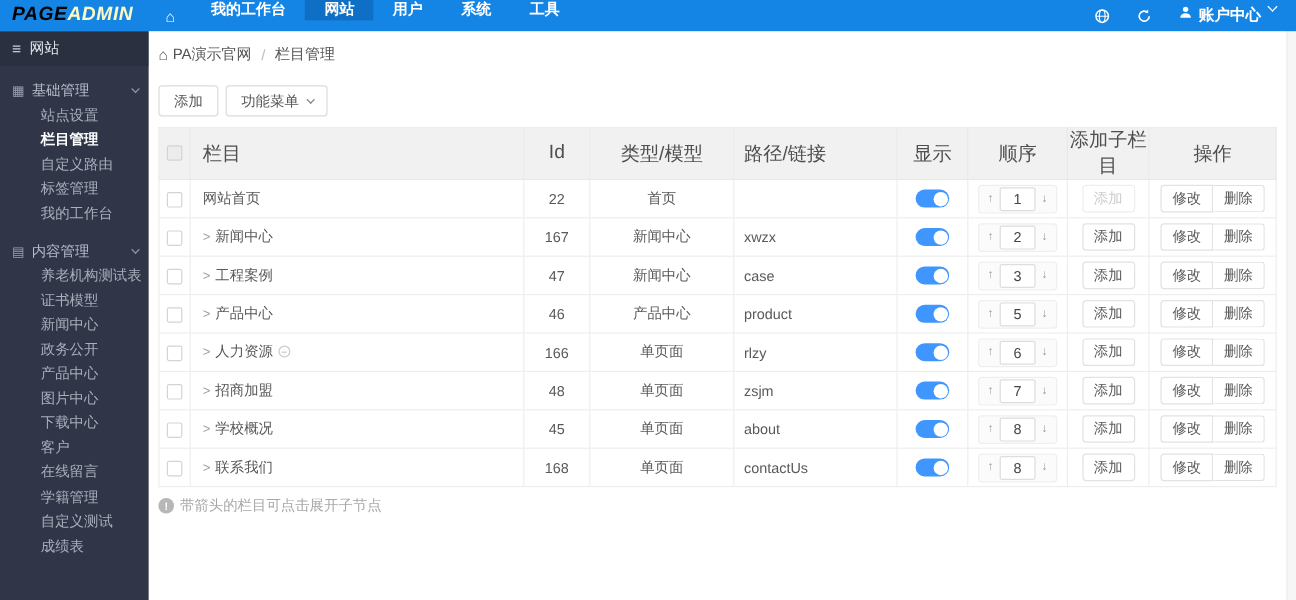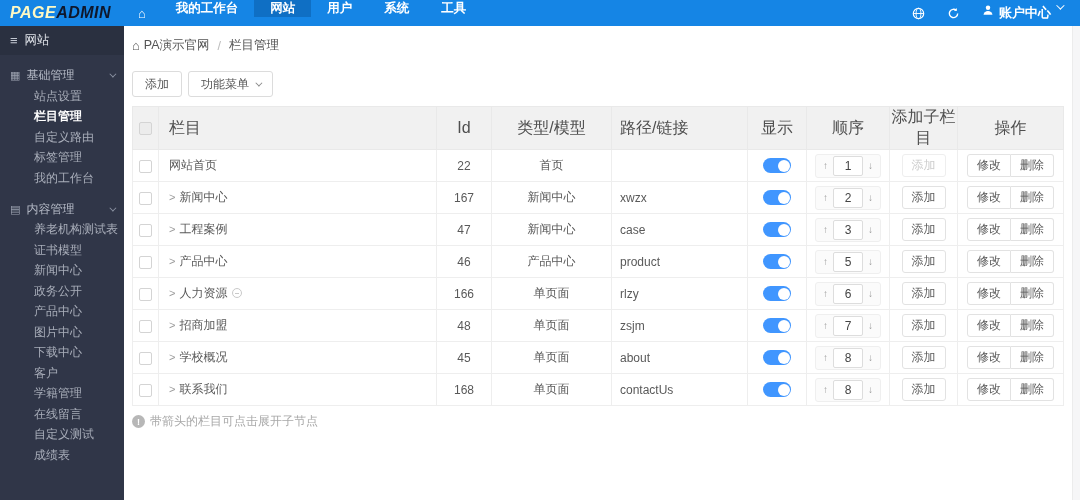--- a/index.html
+++ b/index.html
@@ -2,22 +2,22 @@
 <html><head>
 <meta charset="utf-8">
 <style>
   * { margin:0; padding:0; box-sizing:border-box; }
   html,body { width:1080px; height:500px; overflow:hidden; }
   body { font-family:"Liberation Sans","DejaVu Sans",sans-serif; font-size:12px; color:#595959; background:#fff; }
 
   
   .topbar { position:absolute; left:0; top:0; width:1080px; height:26px; background:#1585e5; display:flex; align-items:stretch; z-index:5; }
   .logo { width:124px; display:flex; align-items:center; padding-left:10px; font-style:italic; font-weight:bold; font-size:16px; letter-spacing:.5px; }
-  .logo .p1 { color:#fef9c3; }
-  .logo .p2 { color:#0f172a; }
+  .logo .p1 { color:#000000; }
+  .logo .p2 { color:#fef9c3; }
   .topnav { display:flex; align-items:flex-start; }
   .topnav-home { display:flex; align-items:center; padding:0 14px; color:#fff; font-size:13px; cursor:pointer; }
   .topnav-item { display:flex; align-items:center; padding:0 16px; color:#fff; font-size:12.5px; font-weight:600; cursor:pointer; }
   .topnav-item.active { background:#0f6fc4; }
   .topbar-right { margin-left:auto; display:flex; align-items:center; gap:22px; padding-right:18px; color:#fff; }
   .tb-icon { display:flex; align-items:center; cursor:pointer; }
   .account { display:flex; align-items:flex-start; gap:5px; font-size:13px; font-weight:600; cursor:pointer; }
   .chev { display:inline-block; width:6px; height:6px; border-right:1.5px solid currentColor; border-bottom:1.5px solid currentColor; transform:rotate(45deg) translateY(-2px); }
 
   
@@ -144,22 +144,22 @@
         <span class="chev"></span>
       </div>
       <div class="sb-item">养老机构测试表</div>
       <div class="sb-item">证书模型</div>
       <div class="sb-item">新闻中心</div>
       <div class="sb-item">政务公开</div>
       <div class="sb-item">产品中心</div>
       <div class="sb-item">图片中心</div>
       <div class="sb-item">下载中心</div>
       <div class="sb-item">客户</div>
+      <div class="sb-item">在线留言</div>
       <div class="sb-item">学籍管理</div>
-      <div class="sb-item">在线留言</div>
       <div class="sb-item">自定义测试</div>
       <div class="sb-item">成绩表</div>
     </div>
 </div>
 
 <div class="main">
   <div class="breadcrumb">
     <span class="bc-home">⌂</span>
     <span>PA演示官网</span>
     <span class="sep">/</span>

